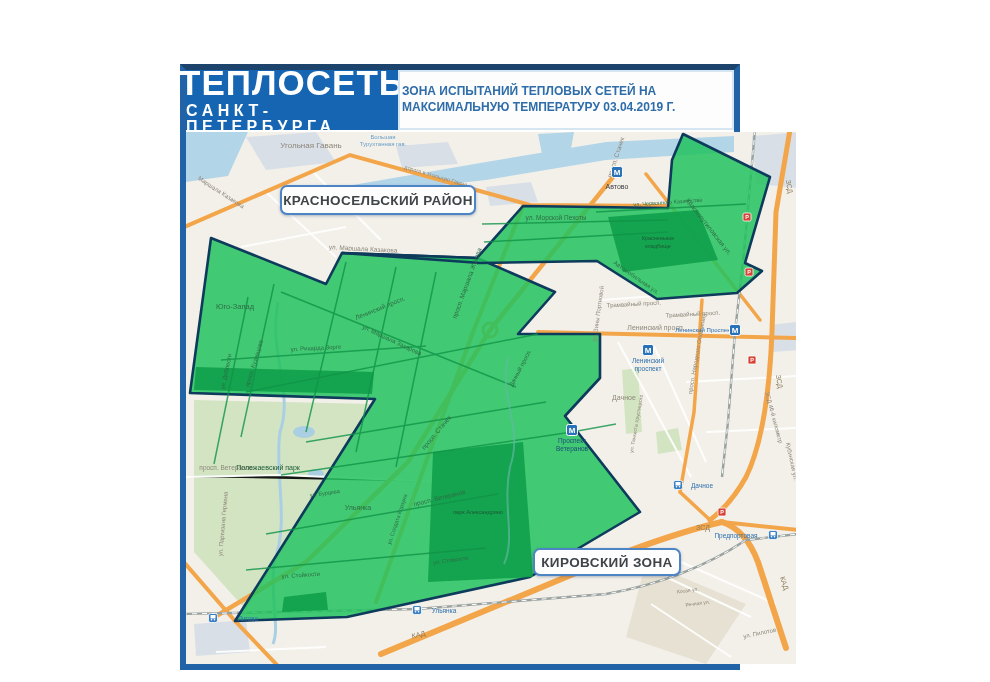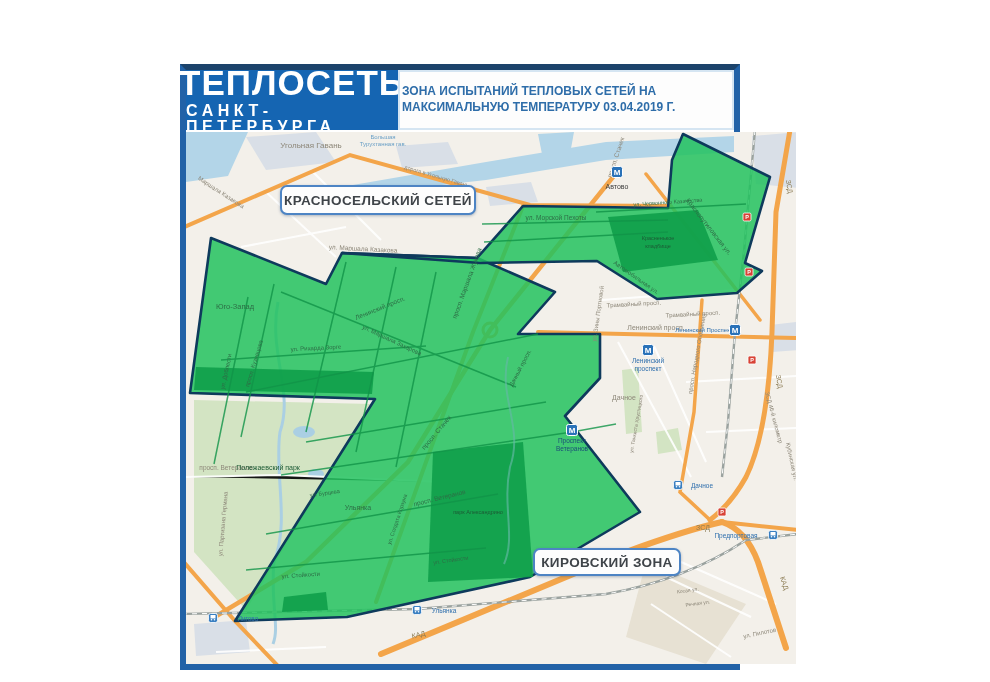--- a/index.html
+++ b/index.html
@@ -226,17 +226,17 @@
             <rect x="557" y="81" width="8" height="8" rx="1.5" fill="#d84336" stroke="#ffffff" stroke-width="0.8"></rect>
             <text x="561" y="87.4" font-size="5.5" font-weight="bold" fill="#ffffff" text-anchor="middle">Р</text>
             <rect x="559" y="136" width="8" height="8" rx="1.5" fill="#d84336" stroke="#ffffff" stroke-width="0.8"></rect>
             <text x="563" y="142.4" font-size="5.5" font-weight="bold" fill="#ffffff" text-anchor="middle">Р</text>
             <rect x="562" y="224" width="8" height="8" rx="1.5" fill="#d84336" stroke="#ffffff" stroke-width="0.8"></rect>
             <text x="566" y="230.4" font-size="5.5" font-weight="bold" fill="#ffffff" text-anchor="middle">Р</text>
             <rect x="532" y="376" width="8" height="8" rx="1.5" fill="#d84336" stroke="#ffffff" stroke-width="0.8"></rect>
             <text x="536" y="382.4" font-size="5.5" font-weight="bold" fill="#ffffff" text-anchor="middle">Р</text>
           </g>
       </svg>
-      <div class="district" id="district-0" style="left: 94px; top: 53px; width: 196px; height: 30px;">КРАСНОСЕЛЬСКИЙ СЕТЕЙ</div>
+      <div class="district" id="district-0" style="left: 94px; top: 53px; width: 196px; height: 30px;">КРАСНОСЕЛЬСКИЙ РАЙОН</div>
       <div class="district" id="district-1" style="left: 347px; top: 416px; width: 148px; height: 28px;">КИРОВСКИЙ ЗОНА</div>
     </div>
   </div>
 </div>
 
 </body></html>

